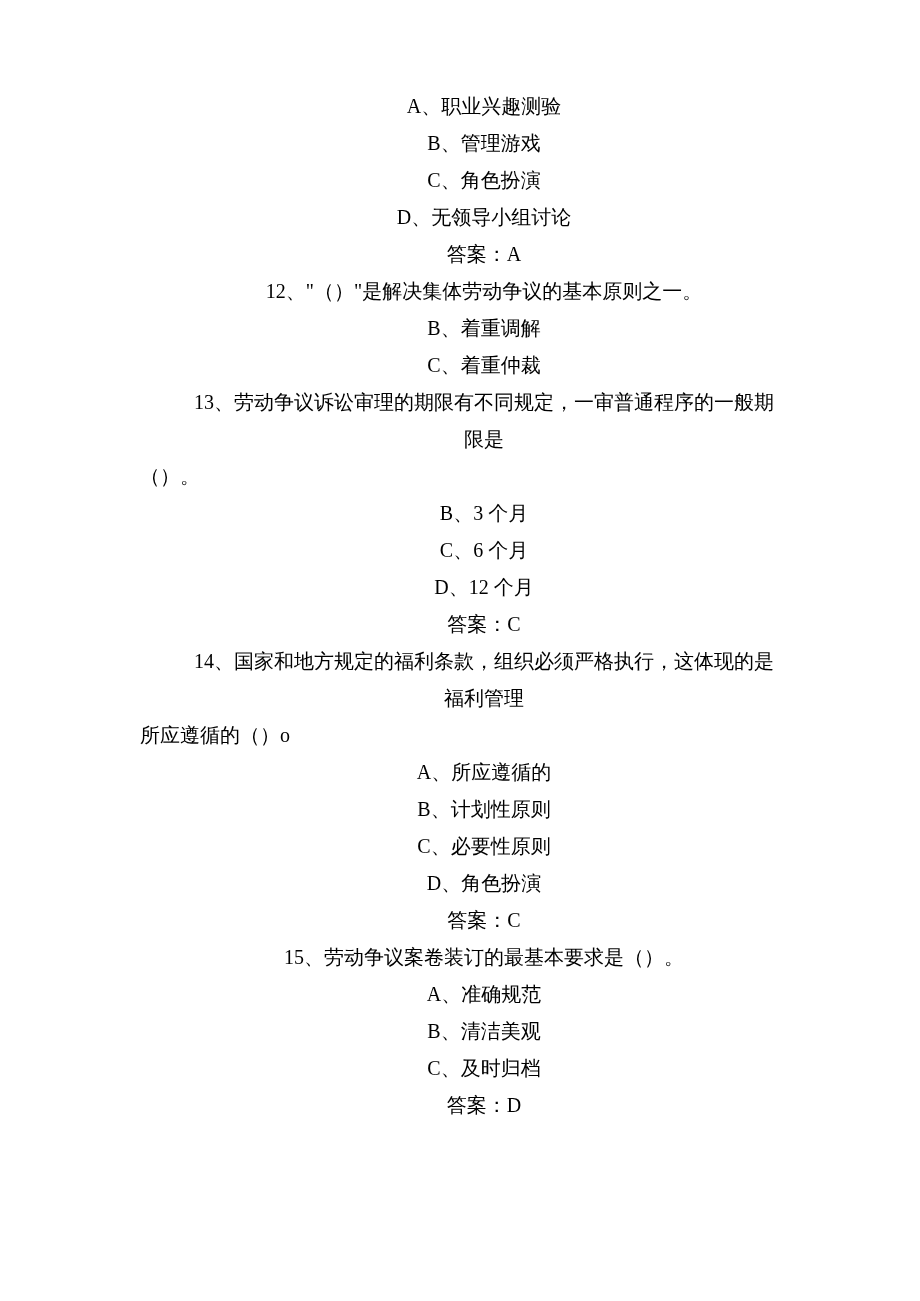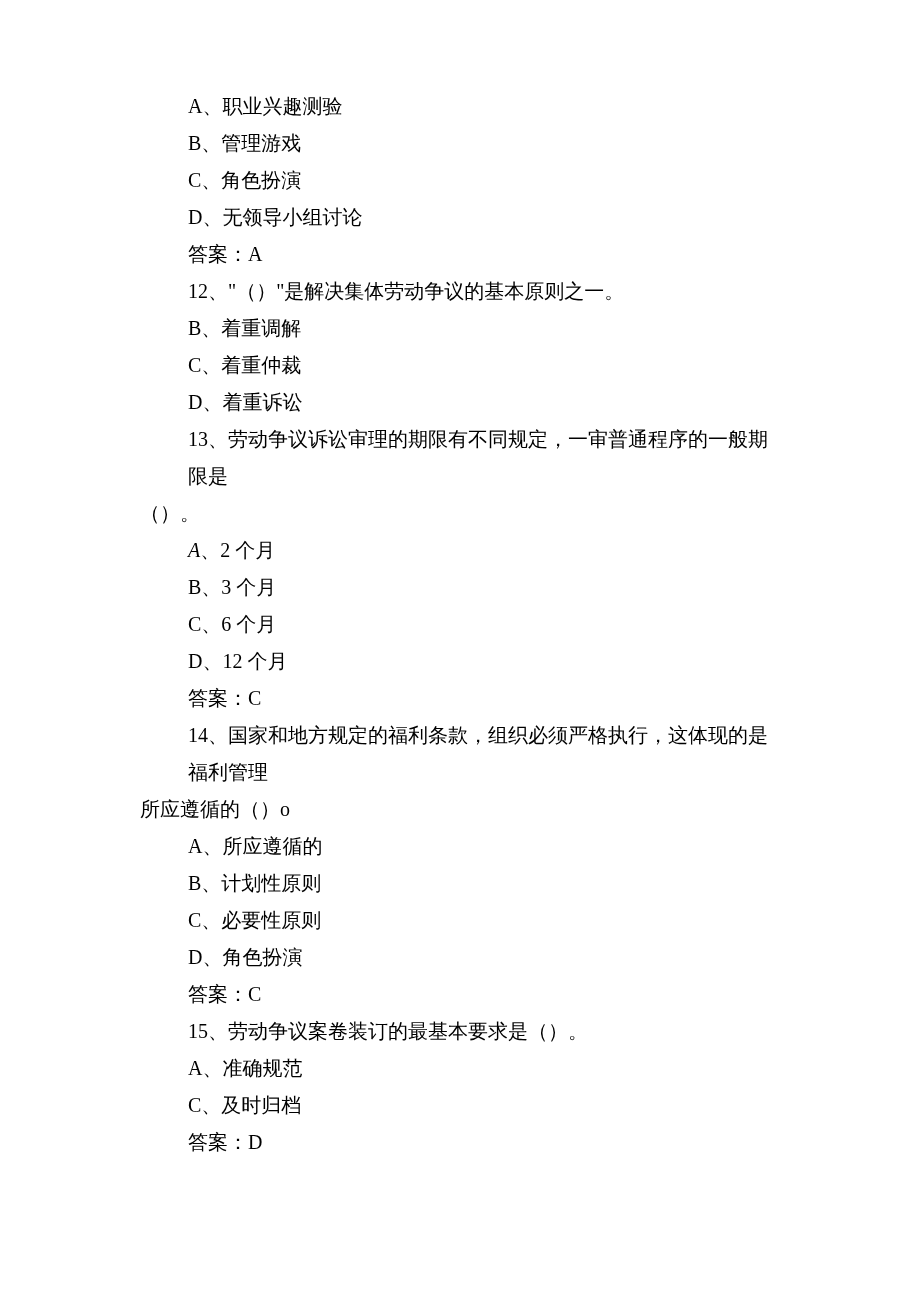--- a/index.html
+++ b/index.html
@@ -17,20 +17,21 @@
     font-size: 20px;
     line-height: 1.85;
     color: #000000;
   }
   .line {
     white-space: pre-wrap;
   }
   .option, .answer, .question {
     padding-left: 188px;
     padding-right: 140px;
+    text-align: center;
   }
   .question-cont {
     padding-left: 140px;
     padding-right: 140px;
   }
   .italic {
     font-style: italic;
     font-family: "Times New Roman", serif;
   }
 </style>
@@ -41,36 +42,35 @@
 
   <div class="line option">A、职业兴趣测验</div>
   <div class="line option">B、管理游戏</div>
   <div class="line option">C、角色扮演</div>
   <div class="line option">D、无领导小组讨论</div>
   <div class="line answer">答案：A</div>
 
   <div class="line question">12、"（）"是解决集体劳动争议的基本原则之一。</div>
   <div class="line option">B、着重调解</div>
   <div class="line option">C、着重仲裁</div>
-  <div class="line option">D、着重诉讼</div>
 
   <div class="line question">13、劳动争议诉讼审理的期限有不同规定，一审普通程序的一般期限是</div>
   <div class="line question-cont">（）。</div>
-  <div class="line option"><span class="italic">A</span><span>、2 个月</span></div>
   <div class="line option">B、3 个月</div>
   <div class="line option">C、6 个月</div>
   <div class="line option">D、12 个月</div>
   <div class="line answer">答案：C</div>
 
   <div class="line question">14、国家和地方规定的福利条款，组织必须严格执行，这体现的是福利管理</div>
   <div class="line question-cont">所应遵循的（）o</div>
   <div class="line option">A、所应遵循的</div>
   <div class="line option">B、计划性原则</div>
   <div class="line option">C、必要性原则</div>
   <div class="line option">D、角色扮演</div>
   <div class="line answer">答案：C</div>
 
   <div class="line question">15、劳动争议案卷装订的最基本要求是（）。</div>
   <div class="line option">A、准确规范</div>
+  <div class="line option">B、清洁美观</div>
   <div class="line option">C、及时归档</div>
   <div class="line answer">答案：D</div>
 
 </div>
 
 </body></html>

